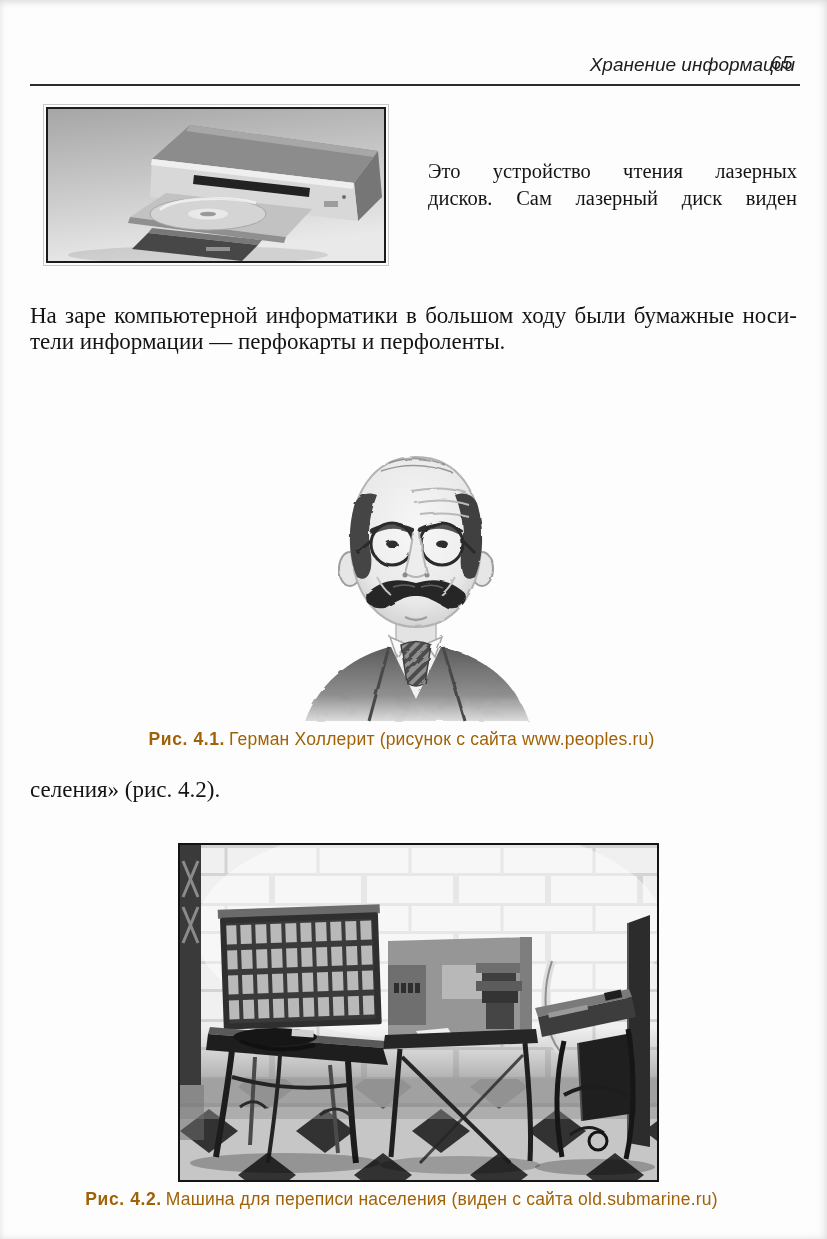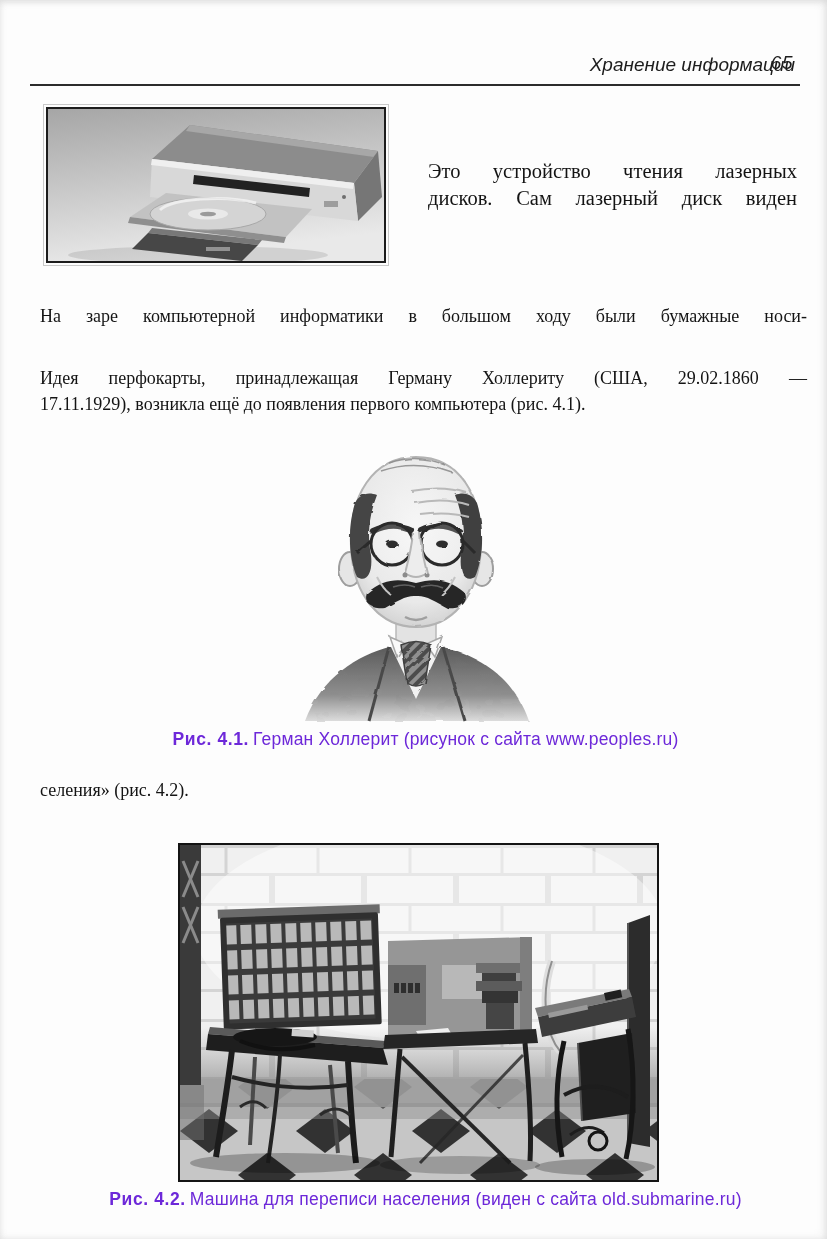--- a/index.html
+++ b/index.html
@@ -28,28 +28,28 @@
   }
   .fig-cd svg{display:block;width:100%;height:100%;}
 
   .side-text{
     position:absolute;left:428px;top:146px;width:369px;
     font-size:20.5px;line-height:27px;margin-top:12px;
   }
   .bline{white-space:nowrap;}
   .bline.j{white-space:normal;text-align:justify;text-align-last:justify;}
 
-  .para{position:absolute;left:40px;width:767px;font-size:18px;line-height:26px;}
+  .para{position:absolute;left:30px;width:767px;font-size:23px;line-height:26px;}
 
   .fig-portrait{position:absolute;left:293px;top:430px;width:246px;height:292px;}
   .fig-portrait svg{display:block;width:100%;height:100%;}
 
   .caption{
-    position:absolute;left:42px;width:767px;text-align:center;
-    font-family:"Liberation Sans", sans-serif;font-size:17.5px;color:#6d28d9;
+    position:absolute;left:18px;width:767px;text-align:center;
+    font-family:"Liberation Sans", sans-serif;font-size:17.5px;color:#a16207;
     letter-spacing:.2px;
   }
   .cap-label{font-weight:bold;letter-spacing:.6px;}
   .cap-text{margin-left:4px;}
 
   .fig-census{
     position:absolute;left:178px;top:843px;width:477px;height:335px;
     border:2px solid #141414;box-sizing:content-box;background:#eee;
   }
   .fig-census svg{display:block;width:100%;height:100%;}
@@ -105,26 +105,23 @@
     </svg>
   </div>
 
   <div class="side-text">
     <div class="bline j">Это устройство чтения лазерных</div>
     <div class="bline j">дисков. Сам лазерный диск виден</div>
   </div>
 
   <div class="para" style="top:303px">
     <div class="bline j">На заре компьютерной информатики в большом ходу были бумажные носи-</div>
-  </div>
-
-  <div class="para" style="top:365px">
-    <div class="bline j">Идея перфокарты, принадлежащая Герману Холлериту (США, 29.02.1860 —</div>
-    <div class="bline">17.11.1929), возникла ещё до появления первого компьютера (рис. 4.1).</div>
-  </div>
+    <div class="bline">тели информации — перфокарты и перфоленты.</div>
+  </div>
+
 
   <div class="fig-portrait">
     <svg viewBox="0 0 246 290">
       <defs>
         <radialGradient id="face" cx="50%" cy="40%" r="65%">
           <stop offset="0%" stop-color="#f6f6f6"></stop>
             <stop offset="70%" stop-color="#e9e9e9"></stop>
             <stop offset="100%" stop-color="#cdcdcd"></stop>
         </radialGradient>
         <linearGradient id="suit" x1="0" y1="0" x2="0" y2="1">

